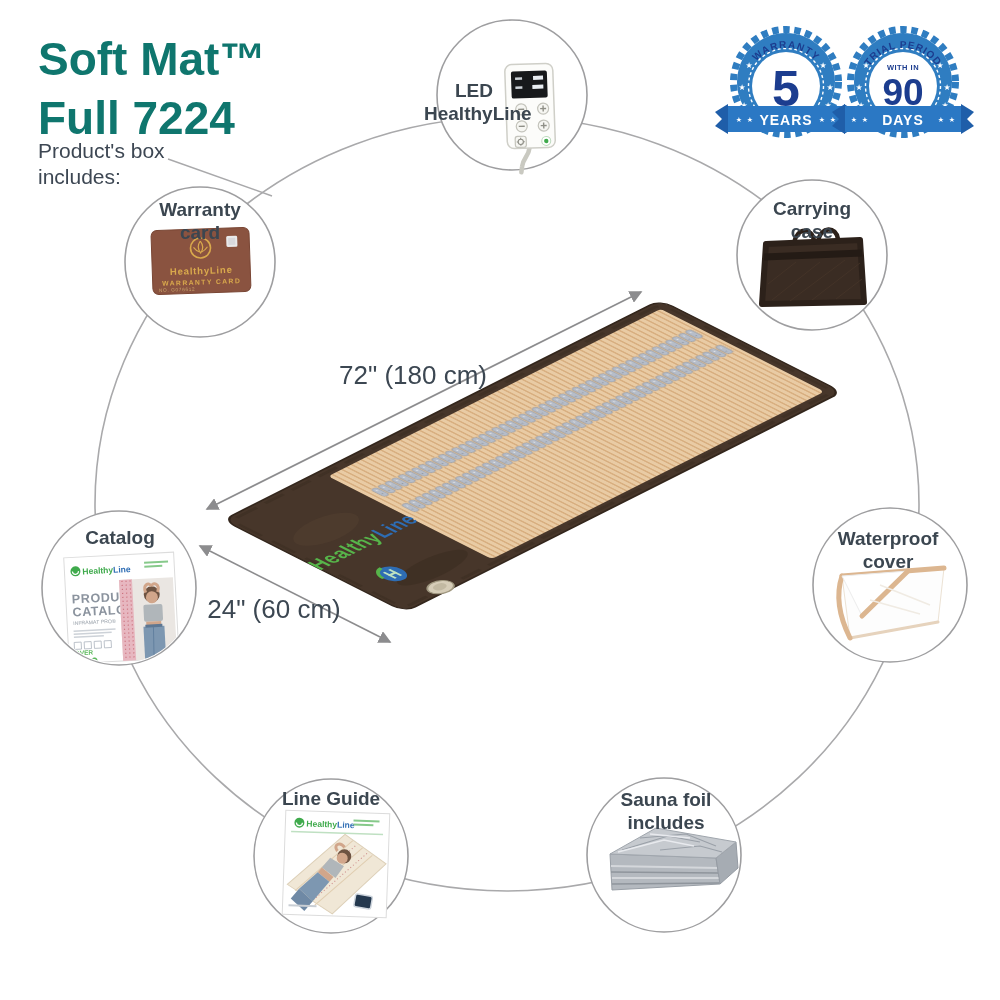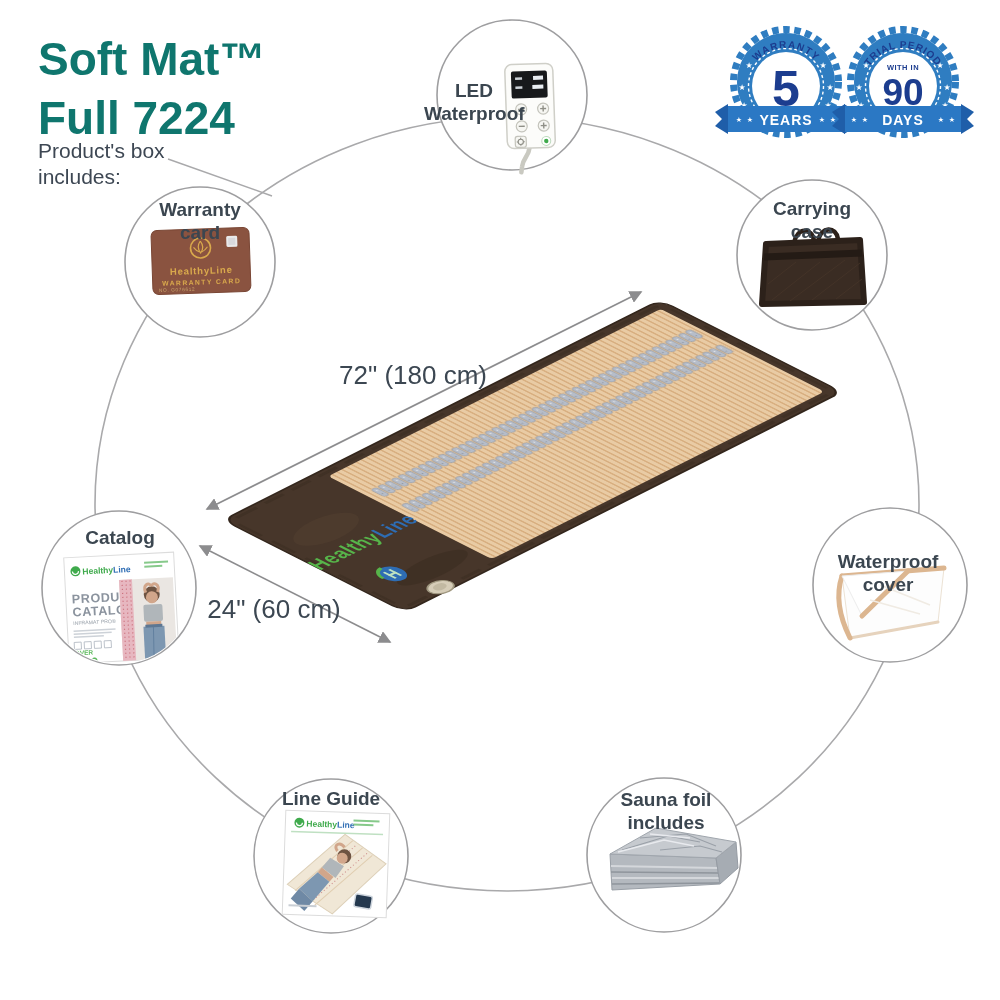--- a/index.html
+++ b/index.html
@@ -320,23 +320,23 @@
     </g>
   </g>
 </svg>
 
   <div class="title">
     <div>Soft Mat™</div>
     <div>Full 7224</div>
   </div>
   <div class="box-note">Product's box includes:</div>
 
-  <div class="bubble-label" style="left:474px;top:80px;width:100px;">LED Waterproof</div>
+  <div class="bubble-label" style="left:474px;top:80px;width:100px;">LED HealthyLine</div>
   <div class="bubble-label" style="left:200px;top:199px;width:92px;">Warranty card</div>
   <div class="bubble-label" style="left:812px;top:198px;width:86px;text-align:center;">Carrying case</div>
   <div class="bubble-label" style="left:120px;top:527px;width:120px;">Catalog</div>
-  <div class="bubble-label" style="left:888px;top:528px;width:110px;margin-top:23px;">Waterproof cover</div>
+  <div class="bubble-label" style="left:888px;top:528px;width:110px;">Waterproof cover</div>
   <div class="bubble-label" style="left:331px;top:788px;width:140px;">Line Guide</div>
   <div class="bubble-label" style="left:666px;top:789px;width:110px;">Sauna foil includes</div>
 
   <div class="dim-label" style="left:413px;top:360px;">72" (180 cm)</div>
   <div class="dim-label" style="left:274px;top:594px;">24" (60 cm)</div>
 </div>
 
 </body></html>

